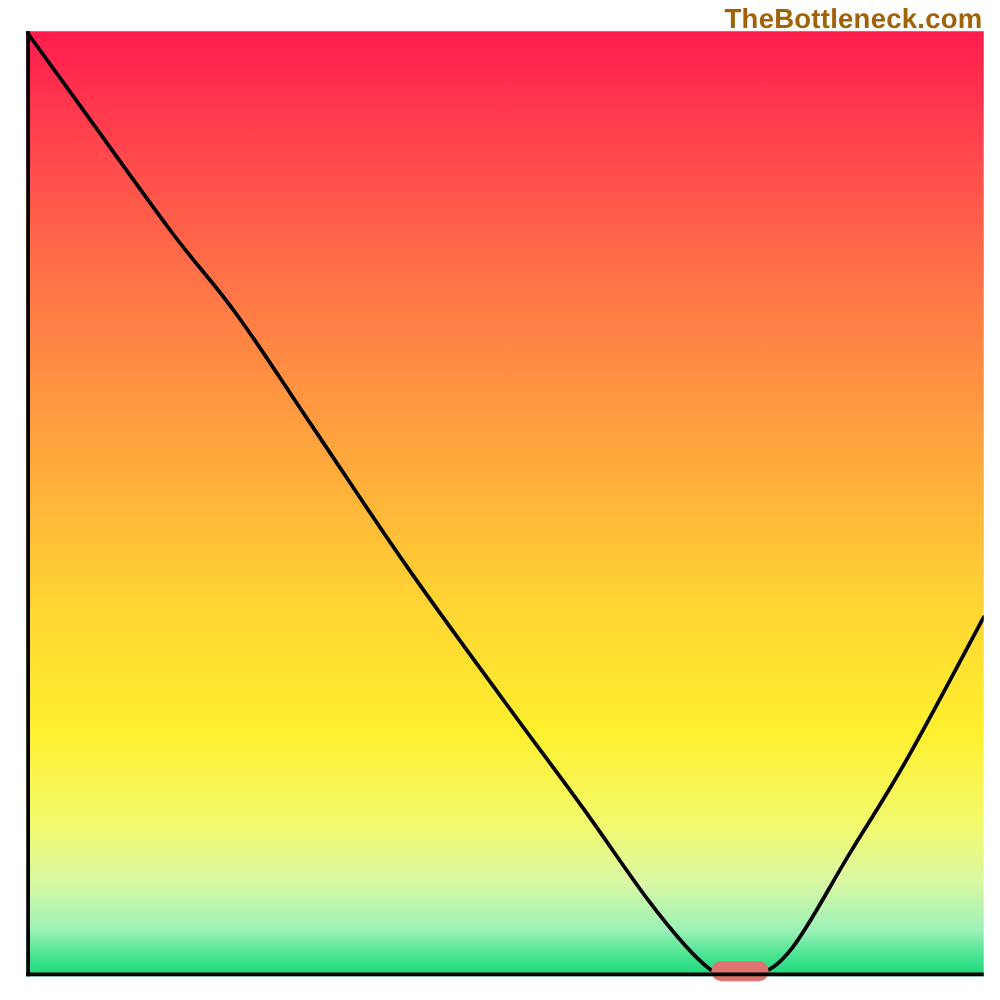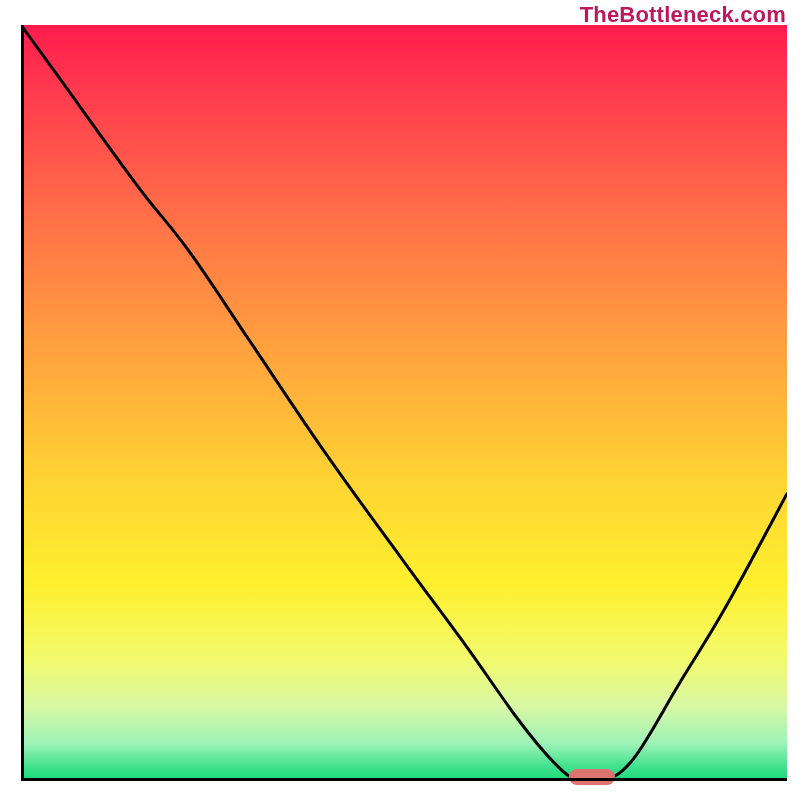--- a/index.html
+++ b/index.html
@@ -15,21 +15,21 @@
     position: relative;
     width: 800px;
     height: 800px;
   }
   .watermark {
     position: absolute;
     top: 2px;
     right: 14px;
     font-size: 22px;
     font-weight: 600;
-    color: #be185d;
+    color: #a16207;
     letter-spacing: 0.2px;
     z-index: 4;
   }
   .plot-area {
     position: absolute;
     left: 21px;
     top: 25px;
     width: 766px;
     height: 756px;
   }

